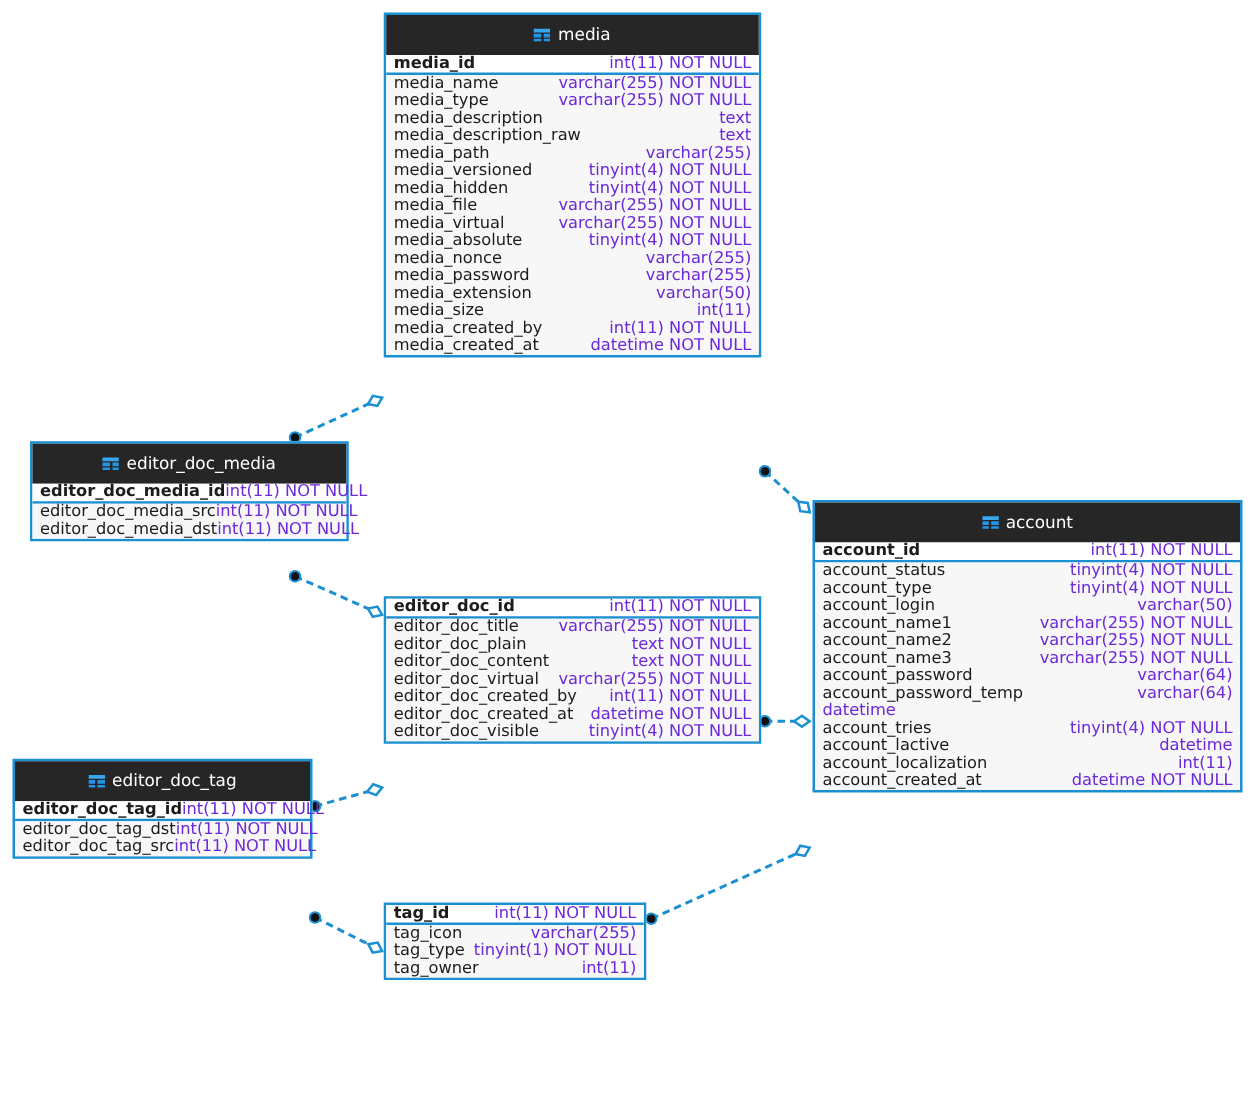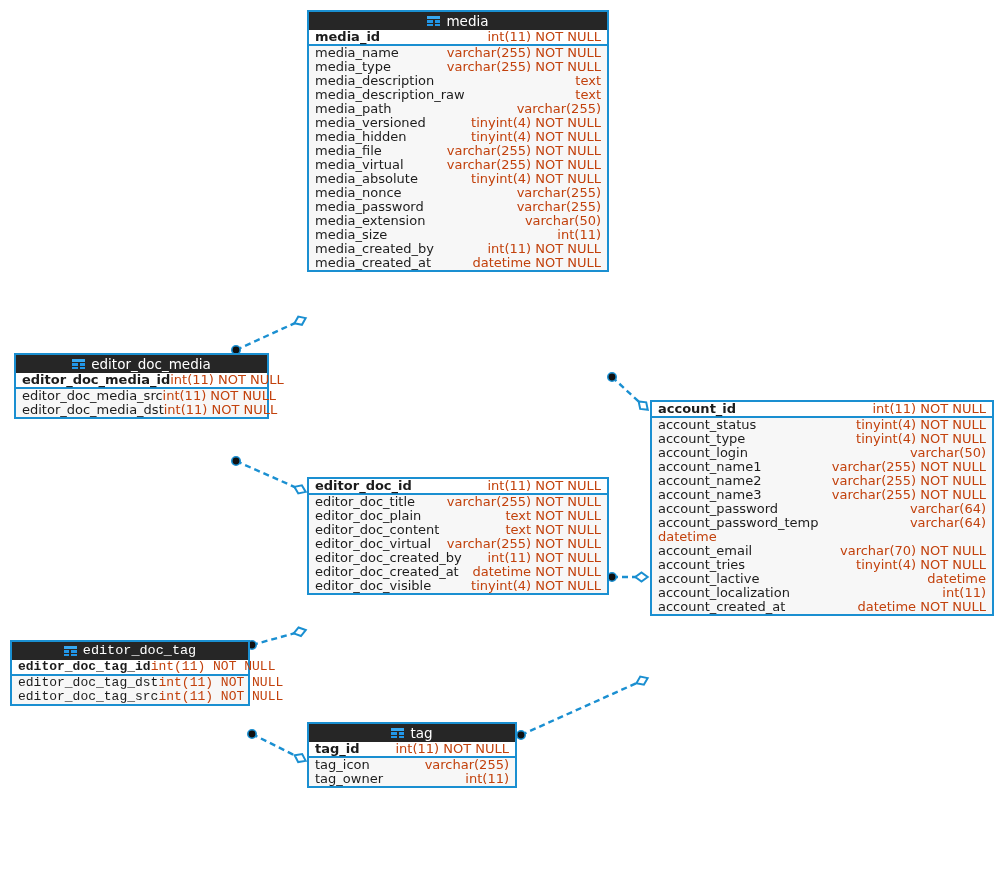--- a/index.html
+++ b/index.html
@@ -34,21 +34,21 @@
     border: 2px solid #1a8fd1;
     background: #ffffff;
     box-sizing: border-box;
     z-index: 2;
     box-shadow: 0 0 0 0 rgba(0,0,0,0);
   }
   .entity-header {
     background: #262626;
     color: #ffffff;
     font-size: 13.5px;
-    height: 18px;
+    height: 32px;
     line-height: 24px;
     text-align: center;
     display: flex;
     align-items: center;
     justify-content: center;
     gap: 6px;
     white-space: nowrap;
   }
   .tbl-icon {
     display: inline-block;
@@ -83,30 +83,30 @@
     justify-content: space-between;
     align-items: center;
     font-size: 13px;
     color: #1c1c1c;
     padding: 0 6px;
     height: 14px;
     line-height: 22px;
     white-space: nowrap;
   }
   .col-row .cname { text-align: left; }
-  .col-row .ctype { text-align: right; color: #c2410c; }
+  .col-row .ctype { text-align: right; color: #6d28d9; }
   .pk-section .col-row .cname { font-weight: bold; }
 
   
   #ent-media          { left: 307px; top: 10px;  width: 302px; }
   #ent-editor_doc     { left: 307px; top: 477px; width: 302px; }
   #ent-tag            { left: 307px; top: 722px; width: 210px; }
   #ent-account        { left: 650px; top: 400px; width: 344px; }
-  #ent-editor_doc_media { left: 14px;  top: 353px; width: 255px; }
-  #ent-editor_doc_tag   { left: 10px;  top: 640px; width: 240px; font-family: Liberation Mono, monospace; }
+  #ent-editor_doc_media { left: 24px;  top: 353px; width: 255px; }
+  #ent-editor_doc_tag   { left: 10px;  top: 607px; width: 240px; }
 </style>
 </head>
 <body>
 
 <div id="canvas">
 
   <svg id="edges" viewBox="0 0 1005 879" width="1005" height="879">
       <g>
         <line x1="236" y1="350" x2="295.9957807685562" y2="322.5733573629457" stroke="#1a8fd1" stroke-width="2.4" stroke-dasharray="6 4"></line>
         <circle cx="236" cy="350" r="4.2" fill="#111111" stroke="#1a8fd1" stroke-width="1.6"></circle>
@@ -262,49 +262,53 @@
           <span class="ctype">datetime NOT NULL</span>
         </div>
       <div class="col-row">
           <span class="cname">editor_doc_visible</span>
           <span class="ctype">tinyint(4) NOT NULL</span>
         </div>
     </div>
   </div>
 
   <div class="entity" id="ent-tag">
+    <div class="pk-section">
+      <div class="col-row">
+        <span class="cname">tag_id</span>
+        <span class="ctype">int(11) NOT NULL</span>
+      </div>
+    </div>
+    <div class="body-section">
+      <div class="col-row">
+          <span class="cname">tag_icon</span>
+          <span class="ctype">varchar(255)</span>
+        </div>
+      <div class="col-row">
+          <span class="cname">tag_type</span>
+          <span class="ctype">tinyint(1) NOT NULL</span>
+        </div>
+      <div class="col-row">
+          <span class="cname">tag_owner</span>
+          <span class="ctype">int(11)</span>
+        </div>
+    </div>
+  </div>
+
+  <div class="entity" id="ent-account">
     <div class="entity-header">
       <span class="tbl-icon">
         <i class="bar"></i>
           <i class="c1"></i>
           <i class="c2"></i>
           <i class="c3"></i>
           <i class="c4"></i>
       </span>
-      <span>tag</span>
-    </div>
-    <div class="pk-section">
-      <div class="col-row">
-        <span class="cname">tag_id</span>
-        <span class="ctype">int(11) NOT NULL</span>
-      </div>
-    </div>
-    <div class="body-section">
-      <div class="col-row">
-          <span class="cname">tag_icon</span>
-          <span class="ctype">varchar(255)</span>
-        </div>
-      <div class="col-row">
-          <span class="cname">tag_owner</span>
-          <span class="ctype">int(11)</span>
-        </div>
-    </div>
-  </div>
-
-  <div class="entity" id="ent-account">
+      <span>account</span>
+    </div>
     <div class="pk-section">
       <div class="col-row">
         <span class="cname">account_id</span>
         <span class="ctype">int(11) NOT NULL</span>
       </div>
     </div>
     <div class="body-section">
       <div class="col-row">
           <span class="cname">account_status</span>
           <span class="ctype">tinyint(4) NOT NULL</span>
@@ -332,24 +336,20 @@
       <div class="col-row">
           <span class="cname">account_password</span>
           <span class="ctype">varchar(64)</span>
         </div>
       <div class="col-row">
           <span class="cname">account_password_temp</span>
           <span class="ctype">varchar(64)</span>
         </div>
       <div class="col-row">
           <span class="ctype">datetime</span>
-        </div>
-      <div class="col-row">
-          <span class="cname">account_email</span>
-          <span class="ctype">varchar(70) NOT NULL</span>
         </div>
       <div class="col-row">
           <span class="cname">account_tries</span>
           <span class="ctype">tinyint(4) NOT NULL</span>
         </div>
       <div class="col-row">
           <span class="cname">account_lactive</span>
           <span class="ctype">datetime</span>
         </div>
       <div class="col-row">

